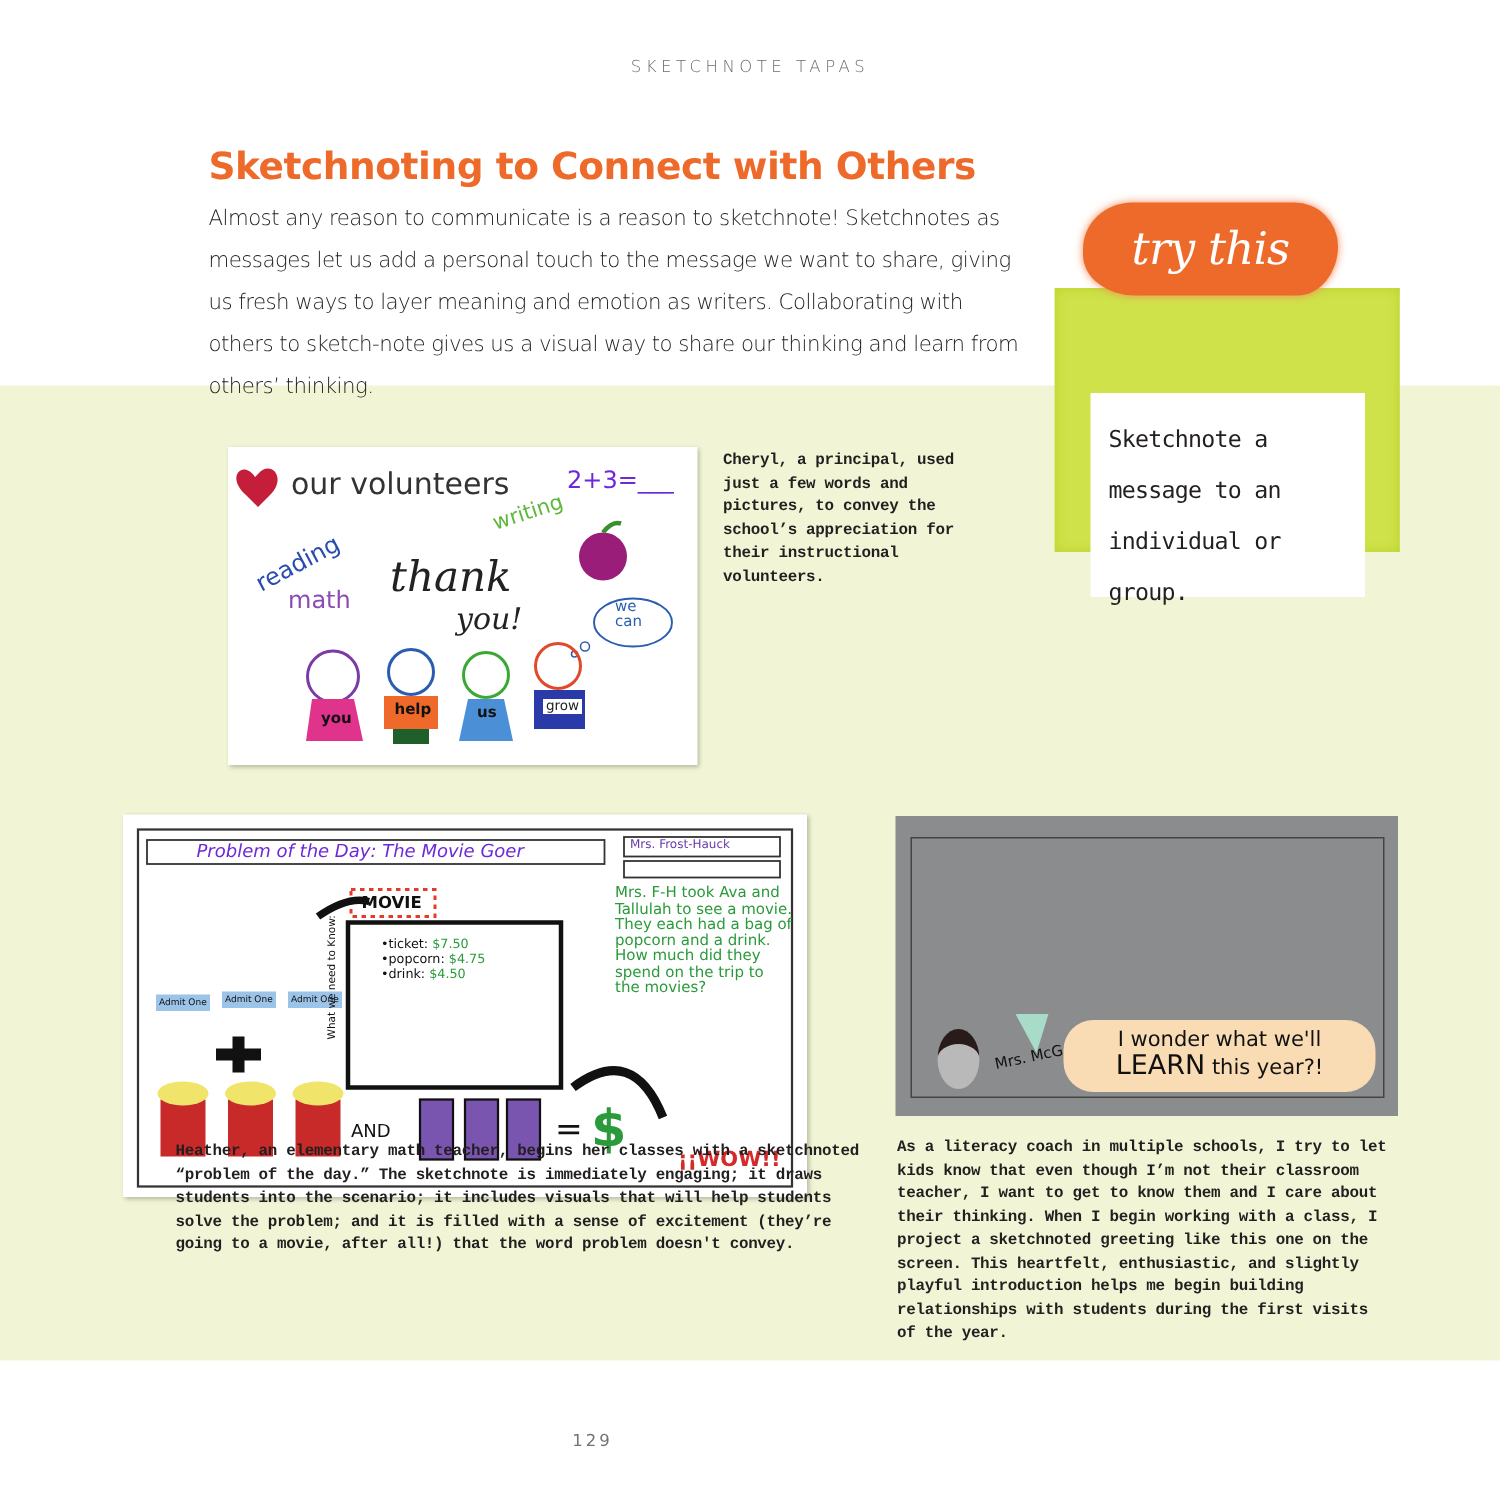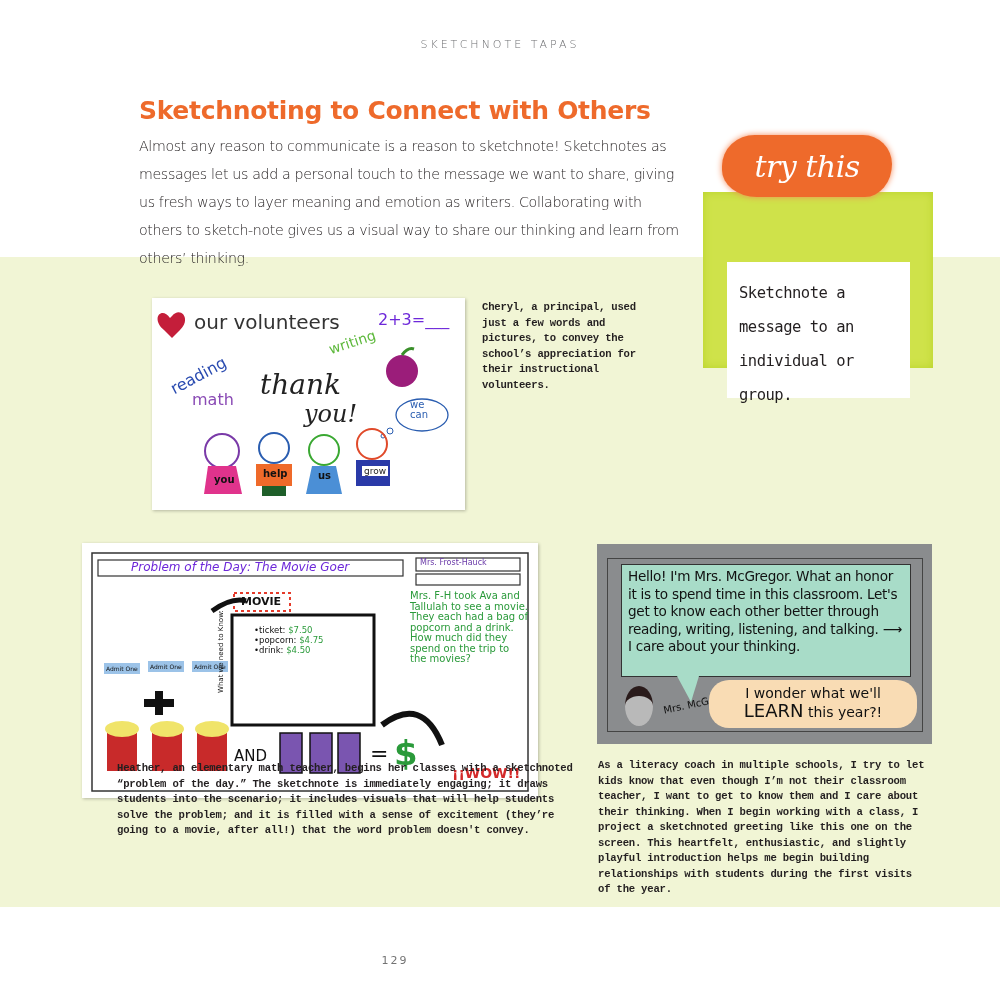--- a/index.html
+++ b/index.html
@@ -125,21 +125,21 @@
       <circle cx="220" cy="146" r="15" fill="none" stroke="#e04a2a" stroke-width="2"></circle>
       <rect x="204" y="162" width="34" height="26" fill="#2a3aa8"></rect>
     </g>
   </svg>
   <span class="hand" style="left:42px;top:12px;font-size:20px;color:#333;">our volunteers</span>
   <span class="hand" style="left:226px;top:12px;font-size:16px;color:#6d28d9;">2+3=___</span>
   <span class="hand" style="left:176px;top:36px;font-size:14px;color:#5cb83a;transform:rotate(-18deg);">writing</span>
   <span class="hand" style="left:16px;top:68px;font-size:16px;color:#2a4bb0;transform:rotate(-28deg);">reading</span>
   <span class="hand" style="left:40px;top:92px;font-size:16px;color:#8a4bb5;">math</span>
   <span class="hand" style="left:108px;top:70px;font-size:28px;color:#222;font-family:'DejaVu Serif',serif;font-style:italic;">thank</span>
-  <span class="hand" style="left:152px;top:102px;font-size:24px;color:#222;font-family:'DejaVu Serif',serif;font-style:italic;">you!</span>
+  <span class="hand" style="left:152px;top:102px;font-size:20px;color:#222;font-family:'DejaVu Serif',serif;font-style:italic;">you!</span>
   <span class="hand" style="left:258px;top:102px;font-size:10px;line-height:10px;color:#2a5db0;width:26px;white-space:normal;text-align:left;">we can</span>
   <span class="hand" style="left:62px;top:176px;font-size:10px;color:#111;font-weight:bold;">you</span>
   <span class="hand" style="left:111px;top:170px;font-size:10px;color:#111;font-weight:bold;">help</span>
   <span class="hand" style="left:166px;top:172px;font-size:10px;color:#111;font-weight:bold;">us</span>
   <span class="hand" style="left:210px;top:168px;font-size:9px;color:#fff;background:#fff;color:#222;padding:0 2px;">grow</span>
 </div>
 <p class="caption cap-thanks">Cheryl, a principal, used just a few words and pictures, to convey the school’s appreciation for their instructional volunteers.</p>
 
 <div class="card card-movie">
   <svg width="456" height="255" style="position:absolute;left:0;top:0">
@@ -175,30 +175,29 @@
   <span class="hand" style="left:22px;top:120px;font-size:6px;color:#111;background:#9cc3e8;padding:2px;">Admit One</span>
   <span class="hand" style="left:66px;top:118px;font-size:6px;color:#111;background:#9cc3e8;padding:2px;">Admit One</span>
   <span class="hand" style="left:110px;top:118px;font-size:6px;color:#111;background:#9cc3e8;padding:2px;">Admit One</span>
   <span class="hand" style="left:135px;top:150px;font-size:7px;color:#111;transform:rotate(-90deg);transform-origin:left top;">What we need to Know:</span>
   <div style="position:absolute;left:172px;top:82px;">
     <div class="hand" style="position:static;font-size:8.5px;color:#111;"><span>•ticket:</span> <span style="color:#2a9a3a">$7.50</span></div>
     <div class="hand" style="position:static;font-size:8.5px;color:#111;"><span>•popcorn:</span> <span style="color:#2a9a3a">$4.75</span></div>
     <div class="hand" style="position:static;font-size:8.5px;color:#111;"><span>•drink:</span> <span style="color:#2a9a3a">$4.50</span></div>
   </div>
   <span class="hand" style="left:328px;top:48px;width:118px;white-space:normal;font-size:10px;line-height:10.5px;color:#2a9a3a;">Mrs. F-H took Ava and Tallulah to see a movie. They each had a bag of popcorn and a drink. How much did they spend on the trip to the movies?</span>
-  <span class="hand" style="left:152px;top:204px;font-size:15px;color:#111;">AND</span>
+  <span class="hand" style="left:152px;top:204px;font-size:12px;color:#111;">AND</span>
   <span class="hand" style="left:288px;top:198px;font-size:22px;color:#111;">=</span>
   <span class="hand" style="left:312px;top:190px;font-size:34px;color:#2a9a3a;font-weight:bold;">$</span>
   <span class="hand" style="left:370px;top:222px;font-size:14px;color:#d42a2a;font-weight:bold;">¡¡WOW!!</span>
 </div>
 <p class="caption cap-movie">Heather, an elementary math teacher, begins her classes with a sketchnoted “problem of the day.” The sketchnote is immediately engaging; it draws students into the scenario; it includes visuals that will help students solve the problem; and it is filled with a sense of excitement (they’re going to a movie, after all!) that the word problem doesn't convey.</p>
 
 <div class="card card-greeting">
   <div class="g-frame"></div>
-  <div class="g-bubble">Hello! I'm Mrs. McGregor. What an honor it is to spend time in this classroom. Let's get to know each other better through reading, writing, listening, and talking. ⟶ I care about your thinking.</div>
   <div class="g-bubble-tail"></div>
   <div class="g-cloud">
     <span>I wonder what we'll</span><br>
     <span class="g-learn">LEARN</span><span> this year?!</span>
   </div>
   <div class="g-face"></div>
   <div class="g-sig">Mrs. McG</div>
 </div>
 <p class="caption cap-greeting">As a literacy coach in multiple schools, I try to let kids know that even though I’m not their classroom teacher, I want to get to know them and I care about their thinking. When I begin working with a class, I project a sketchnoted greeting like this one on the screen. This heartfelt, enthusiastic, and slightly playful introduction helps me begin building relationships with students during the first visits of the year.</p>
 

